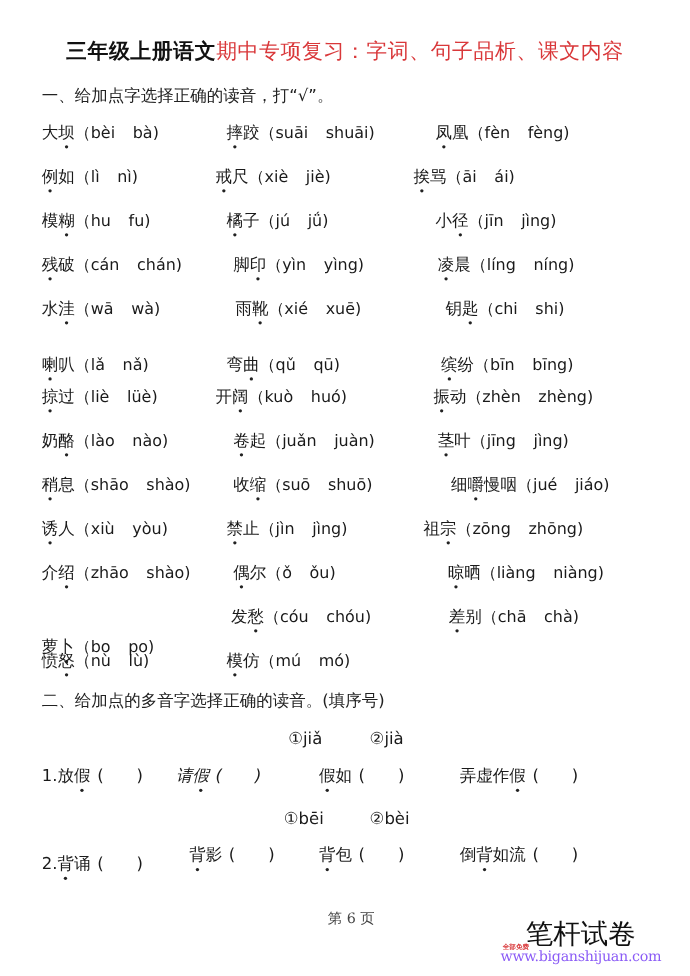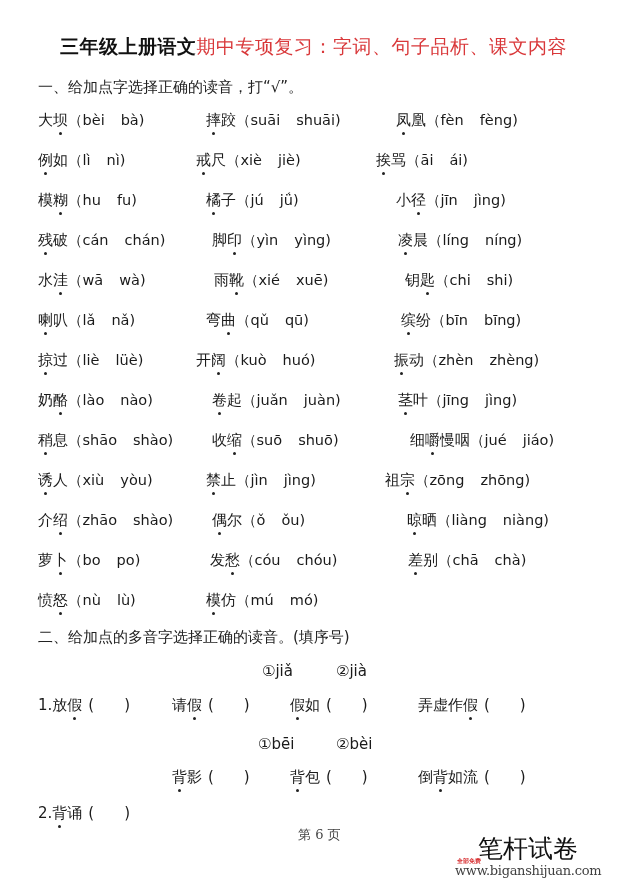--- a/index.html
+++ b/index.html
@@ -19,21 +19,21 @@
   .pin { font-family: "DejaVu Sans", sans-serif; font-size: 14.5px; }
   .pin .sp { display: inline-block; width: 16px; }
   .options { position: absolute; font-size: 15px; white-space: nowrap; }
   .q-item { position: absolute; font-size: 15px; white-space: nowrap; }
   .paren { display: inline-block; }
   .footer-page { position: absolute; left: 298px; top: 826px; font-size: 13px;
                  font-family: "DejaVu Serif", serif; color: #444; }
   .brand { position: absolute; left: 478px; top: 832px; font-size: 25px; color: #111;
            font-family: "DejaVu Sans", sans-serif; letter-spacing: 0px; }
   .brand-tag { position: absolute; left: 457px; top: 857px; font-size: 6px; color: #d9383a; font-weight: bold; }
-  .brand-url { position: absolute; left: 455px; top: 863px; font-size: 13px; color: #404040;
+  .brand-url { position: absolute; left: 455px; top: 863px; font-size: 13px; color: #8b5cf6;
                font-family: "DejaVu Serif", "Liberation Serif", serif; letter-spacing: -0.3px; }
 </style>
 </head>
 <body>
 
 <div class="title">
   <span class="black">三年级上册语文</span><span class="red">期中专项复习：字词、句子品析、课文内容</span>
 </div>
 
 <div class="section-heading" style="top:78px;">一、给加点字选择正确的读音，打“√”。</div>
@@ -57,21 +57,21 @@
     <div class="row" style="top: 231px; padding-left: 33px;">
       <div class="item" style="left: 38px;"><span class="word"><span class="dot">残</span><span>破</span></span><span class="pin"><span>（</span><span>cán</span><span class="sp"></span><span>chán</span><span>)</span></span></div>
       <div class="item" style="left: 212px;"><span class="word"><span>脚</span><span class="dot">印</span></span><span class="pin"><span>（</span><span>yìn</span><span class="sp"></span><span>yìng</span><span>)</span></span></div>
       <div class="item" style="left: 398px;"><span class="word"><span class="dot">凌</span><span>晨</span></span><span class="pin"><span>（</span><span>líng</span><span class="sp"></span><span>níng</span><span>)</span></span></div>
     </div>
     <div class="row" style="top: 271px;">
       <div class="item" style="left: 38px;"><span class="word"><span>水</span><span class="dot">洼</span></span><span class="pin"><span>（</span><span>wā</span><span class="sp"></span><span>wà</span><span>)</span></span></div>
       <div class="item" style="left: 214px;"><span class="word"><span>雨</span><span class="dot">靴</span></span><span class="pin"><span>（</span><span>xié</span><span class="sp"></span><span>xuē</span><span>)</span></span></div>
       <div class="item" style="left: 405px;"><span class="word"><span>钥</span><span class="dot">匙</span></span><span class="pin"><span>（</span><span>chi</span><span class="sp"></span><span>shi</span><span>)</span></span></div>
     </div>
-    <div class="row" style="top: 311px; padding-left: 40px;">
+    <div class="row" style="top: 322px; padding-left: 40px;">
       <div class="item" style="left: 38px;"><span class="word"><span class="dot">喇</span><span>叭</span></span><span class="pin"><span>（</span><span>lǎ</span><span class="sp"></span><span>nǎ</span><span>)</span></span></div>
       <div class="item" style="left: 206px;"><span class="word"><span>弯</span><span class="dot">曲</span></span><span class="pin"><span>（</span><span>qǔ</span><span class="sp"></span><span>qū</span><span>)</span></span></div>
       <div class="item" style="left: 401px;"><span class="word"><span class="dot">缤</span><span>纷</span></span><span class="pin"><span>（</span><span>bīn</span><span class="sp"></span><span>bīng</span><span>)</span></span></div>
     </div>
     <div class="row" style="top: 351px;">
       <div class="item" style="left: 38px;"><span class="word"><span class="dot">掠</span><span>过</span></span><span class="pin"><span>（</span><span>liè</span><span class="sp"></span><span>lüè</span><span>)</span></span></div>
       <div class="item" style="left: 196px;"><span class="word"><span>开</span><span class="dot">阔</span></span><span class="pin"><span>（</span><span>kuò</span><span class="sp"></span><span>huó</span><span>)</span></span></div>
       <div class="item" style="left: 394px;"><span class="word"><span class="dot">振</span><span>动</span></span><span class="pin"><span>（</span><span>zhèn</span><span class="sp"></span><span>zhèng</span><span>)</span></span></div>
     </div>
     <div class="row" style="top: 391px;">
@@ -88,42 +88,42 @@
       <div class="item" style="left: 38px;"><span class="word"><span class="dot">诱</span><span>人</span></span><span class="pin"><span>（</span><span>xiù</span><span class="sp"></span><span>yòu</span><span>)</span></span></div>
       <div class="item" style="left: 206px;"><span class="word"><span class="dot">禁</span><span>止</span></span><span class="pin"><span>（</span><span>jìn</span><span class="sp"></span><span>jìng</span><span>)</span></span></div>
       <div class="item" style="left: 385px;"><span class="word"><span>祖</span><span class="dot">宗</span></span><span class="pin"><span>（</span><span>zōng</span><span class="sp"></span><span>zhōng</span><span>)</span></span></div>
     </div>
     <div class="row" style="top: 511px;">
       <div class="item" style="left: 38px;"><span class="word"><span>介</span><span class="dot">绍</span></span><span class="pin"><span>（</span><span>zhāo</span><span class="sp"></span><span>shào</span><span>)</span></span></div>
       <div class="item" style="left: 212px;"><span class="word"><span class="dot">偶</span><span>尔</span></span><span class="pin"><span>（</span><span>ǒ</span><span class="sp"></span><span>ǒu</span><span>)</span></span></div>
       <div class="item" style="left: 407px;"><span class="word"><span class="dot">晾</span><span>晒</span></span><span class="pin"><span>（</span><span>liàng</span><span class="sp"></span><span>niàng</span><span>)</span></span></div>
     </div>
     <div class="row" style="top: 551px;">
-      <div class="item" style="left: 38px;"><span class="word"><span>萝</span><span class="dot">卜</span></span><span class="pin"><span>（</span><span>bo</span><span class="sp"></span><span>po</span><span>)</span></span></div>
+      <div class="item" style="left: 38px; margin-top: 28px;"><span class="word"><span>萝</span><span class="dot">卜</span></span><span class="pin"><span>（</span><span>bo</span><span class="sp"></span><span>po</span><span>)</span></span></div>
       <div class="item" style="left: 210px;"><span class="word"><span>发</span><span class="dot">愁</span></span><span class="pin"><span>（</span><span>cóu</span><span class="sp"></span><span>chóu</span><span>)</span></span></div>
       <div class="item" style="left: 408px;"><span class="word"><span class="dot">差</span><span>别</span></span><span class="pin"><span>（</span><span>chā</span><span class="sp"></span><span>chà</span><span>)</span></span></div>
     </div>
     <div class="row" style="top: 591px;">
       <div class="item" style="left: 38px;"><span class="word"><span>愤</span><span class="dot">怒</span></span><span class="pin"><span>（</span><span>nù</span><span class="sp"></span><span>lù</span><span>)</span></span></div>
       <div class="item" style="left: 206px;"><span class="word"><span class="dot">模</span><span>仿</span></span><span class="pin"><span>（</span><span>mú</span><span class="sp"></span><span>mó</span><span>)</span></span></div>
     </div>
   </div>
 
 <div class="section-heading" style="top:628px;">二、给加点的多音字选择正确的读音。(填序号)</div>
 
 <div id="sec2">
     <div class="options" style="left: 262px; top: 662px;">①jiǎ</div>
     <div class="options" style="left: 336px; top: 662px;">②jià</div>
     <div class="q-item" style="left: 38px; top: 696px;"><span>1.</span><span>放</span><span class="dot">假</span><span></span><span class="paren" style="margin-left: 6px;">(　　)</span></div>
-    <div class="q-item" style="left: 172px; top: 696px;"><span>请</span><span class="dot">假</span><span></span><span class="paren" style="margin-left: 6px;">(　　)</span></div>
+    <div class="q-item" style="left: 160px; top: 696px; font-style: italic;"><span>请</span><span class="dot">假</span><span></span><span class="paren" style="margin-left: 6px;">(　　)</span></div>
     <div class="q-item" style="left: 290px; top: 696px;"><span></span><span class="dot">假</span><span>如</span><span class="paren" style="margin-left: 6px;">(　　)</span></div>
     <div class="q-item" style="left: 418px; top: 696px;"><span>弄虚作</span><span class="dot">假</span><span></span><span class="paren" style="margin-left: 6px;">(　　)</span></div>
     <div class="options" style="left: 258px; top: 735px;">①bēi</div>
     <div class="options" style="left: 336px; top: 735px;">②bèi</div>
-    <div class="q-item" style="left: 38px; top: 804px;"><span>2.</span><span></span><span class="dot">背</span><span>诵</span><span class="paren" style="margin-left: 6px;">(　　)</span></div>
+    <div class="q-item" style="left: 38px; top: 776px;"><span>2.</span><span></span><span class="dot">背</span><span>诵</span><span class="paren" style="margin-left: 6px;">(　　)</span></div>
     <div class="q-item" style="left: 172px; top: 768px;"><span></span><span class="dot">背</span><span>影</span><span class="paren" style="margin-left: 6px;">(　　)</span></div>
     <div class="q-item" style="left: 290px; top: 768px;"><span></span><span class="dot">背</span><span>包</span><span class="paren" style="margin-left: 6px;">(　　)</span></div>
     <div class="q-item" style="left: 418px; top: 768px;"><span>倒</span><span class="dot">背</span><span>如流</span><span class="paren" style="margin-left: 6px;">(　　)</span></div>
   </div>
 
 <div class="footer-page">第 6 页</div>
 <div class="brand">笔杆试卷</div>
 <div class="brand-tag">全部免费</div>
 <div class="brand-url">www.biganshijuan.com</div>
 

